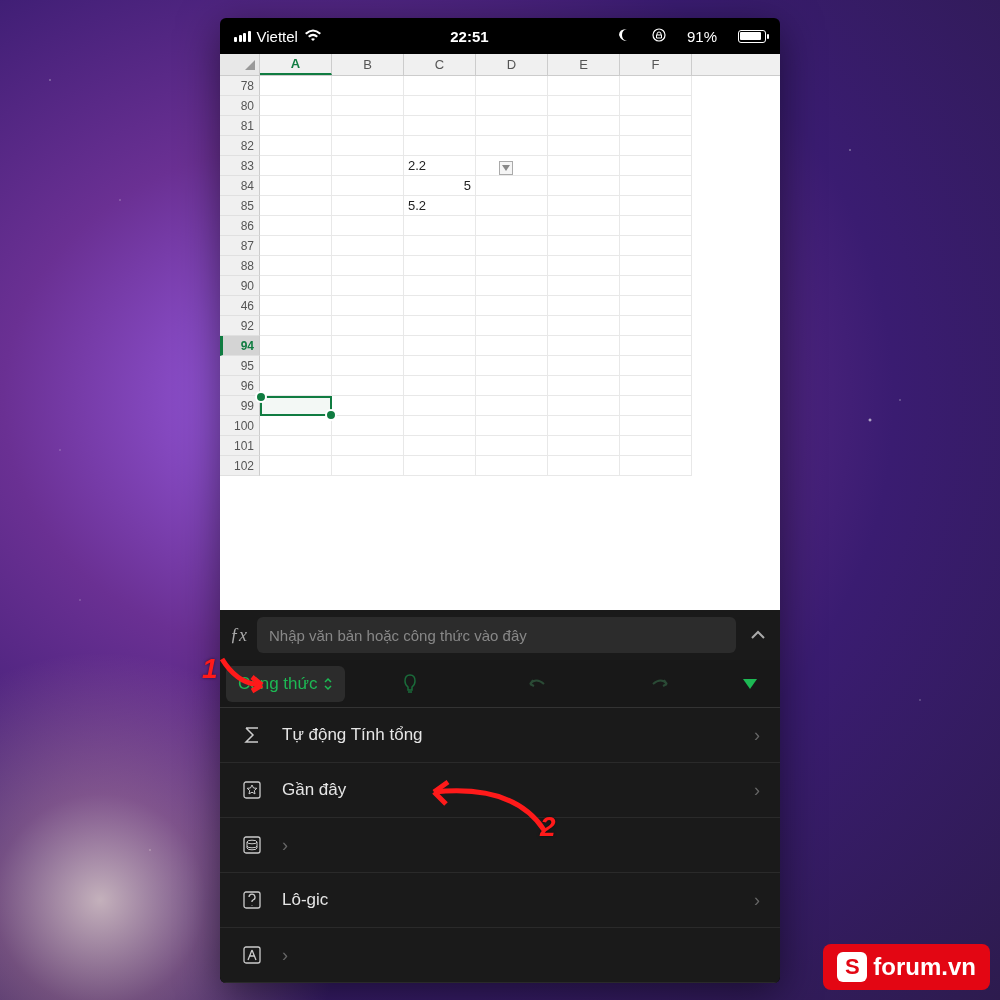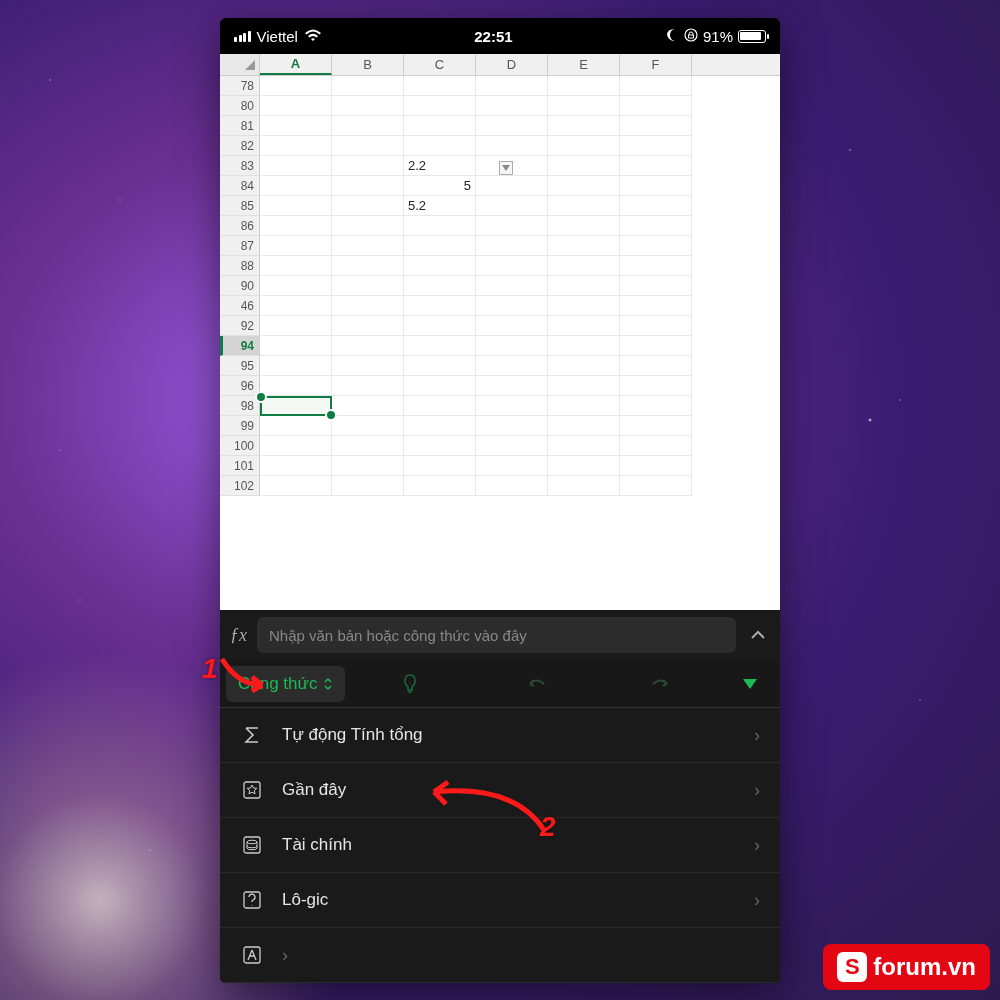--- a/index.html
+++ b/index.html
@@ -49,21 +49,21 @@
     height: 36px;
     display: flex;
     align-items: center;
     justify-content: space-between;
     padding: 0 14px;
     color: #fff;
     font-size: 15px;
     font-weight: 500;
   }
   .status-left { display: flex; align-items: center; gap: 6px; }
-  .status-right { display: flex; align-items: center; gap: 5px; }
+  .status-right { display: flex; align-items: center; gap: 21px; }
   .signal { display: flex; align-items: flex-end; gap: 1.5px; }
   .signal span { width: 3px; background: #fff; border-radius: 1px; }
   .signal span:nth-child(1){height:5px} .signal span:nth-child(2){height:7px}
   .signal span:nth-child(3){height:9px} .signal span:nth-child(4){height:11px}
   .wifi-icon, .moon-icon, .lock-icon { display:inline-flex; }
   .battery {
     width: 28px; height: 13px;
     border: 1.5px solid #fff; border-radius: 3px;
     position: relative; display: flex; align-items: center; padding: 1.5px;
   }
@@ -377,29 +377,20 @@
         <div class="row">
           <div class="row-h">96</div>
           <div class="cell" style="width: 72px;"></div>
           <div class="cell" style="width: 72px;"></div>
           <div class="cell" style="width: 72px;"></div>
           <div class="cell" style="width: 72px;"></div>
           <div class="cell" style="width: 72px;"></div>
           <div class="cell" style="width: 72px;"></div>
         </div>
         <div class="row">
-          <div class="row-h">98</div>
-          <div class="cell" style="width: 72px;"></div>
-          <div class="cell" style="width: 72px;"></div>
-          <div class="cell" style="width: 72px;"></div>
-          <div class="cell" style="width: 72px;"></div>
-          <div class="cell" style="width: 72px;"></div>
-          <div class="cell" style="width: 72px;"></div>
-        </div>
-        <div class="row">
           <div class="row-h">99</div>
           <div class="cell" style="width: 72px;"></div>
           <div class="cell" style="width: 72px;"></div>
           <div class="cell" style="width: 72px;"></div>
           <div class="cell" style="width: 72px;"></div>
           <div class="cell" style="width: 72px;"></div>
           <div class="cell" style="width: 72px;"></div>
         </div>
         <div class="row">
           <div class="row-h">100</div>
@@ -493,21 +484,20 @@
         <span class="cat-chevron">›</span>
       </div>
       <div class="cat-item">
         <span class="cat-icon">
           <svg width="20" height="20" viewBox="0 0 20 20">
             <rect x="2" y="2" width="16" height="16" rx="2" stroke="#ccc" stroke-width="1.3" fill="none"></rect>
             <ellipse cx="10" cy="7" rx="5" ry="1.8" stroke="#ccc" stroke-width="1" fill="none"></ellipse>
             <path d="M5 7 v4 a5 1.8 0 0 0 10 0 v-4 M5 11 v2 a5 1.8 0 0 0 10 0 v-2" stroke="#ccc" stroke-width="1" fill="none"></path>
           </svg>
         </span>
-        <span class="cat-label">Tài chính</span>
         <span class="cat-chevron">›</span>
       </div>
       <div class="cat-item">
         <span class="cat-icon">
           <svg width="20" height="20" viewBox="0 0 20 20">
             <rect x="2" y="2" width="16" height="16" rx="2" stroke="#ccc" stroke-width="1.3" fill="none"></rect>
             <path d="M7 7 a3 3 0 1 1 4 3 l-1 1 v1 M10 15 v0.5" stroke="#ccc" stroke-width="1.3" fill="none"></path>
           </svg>
         </span>
         <span class="cat-label">Lô-gic</span>

